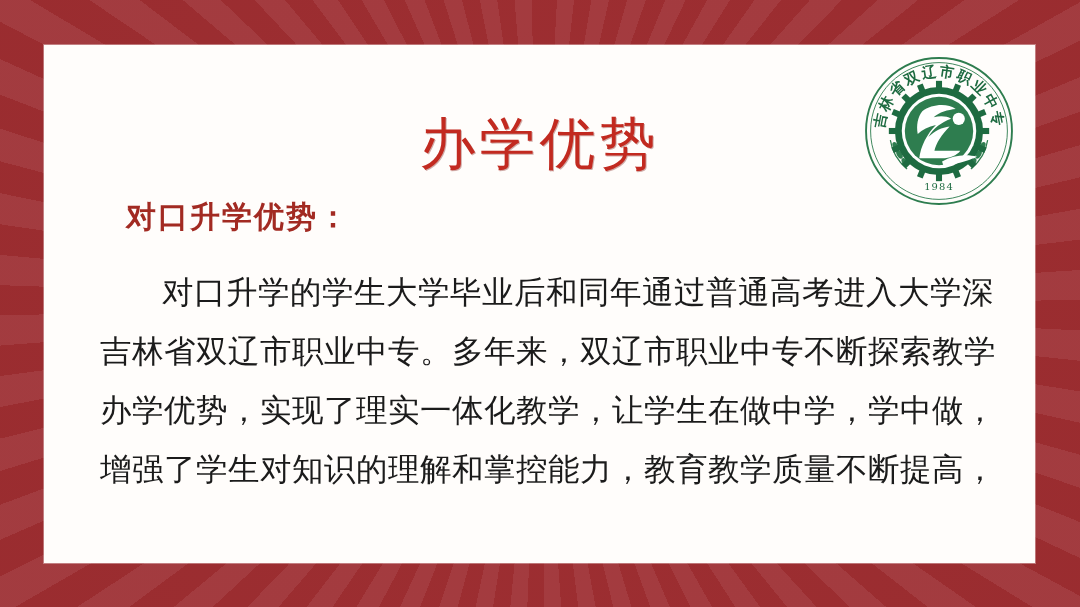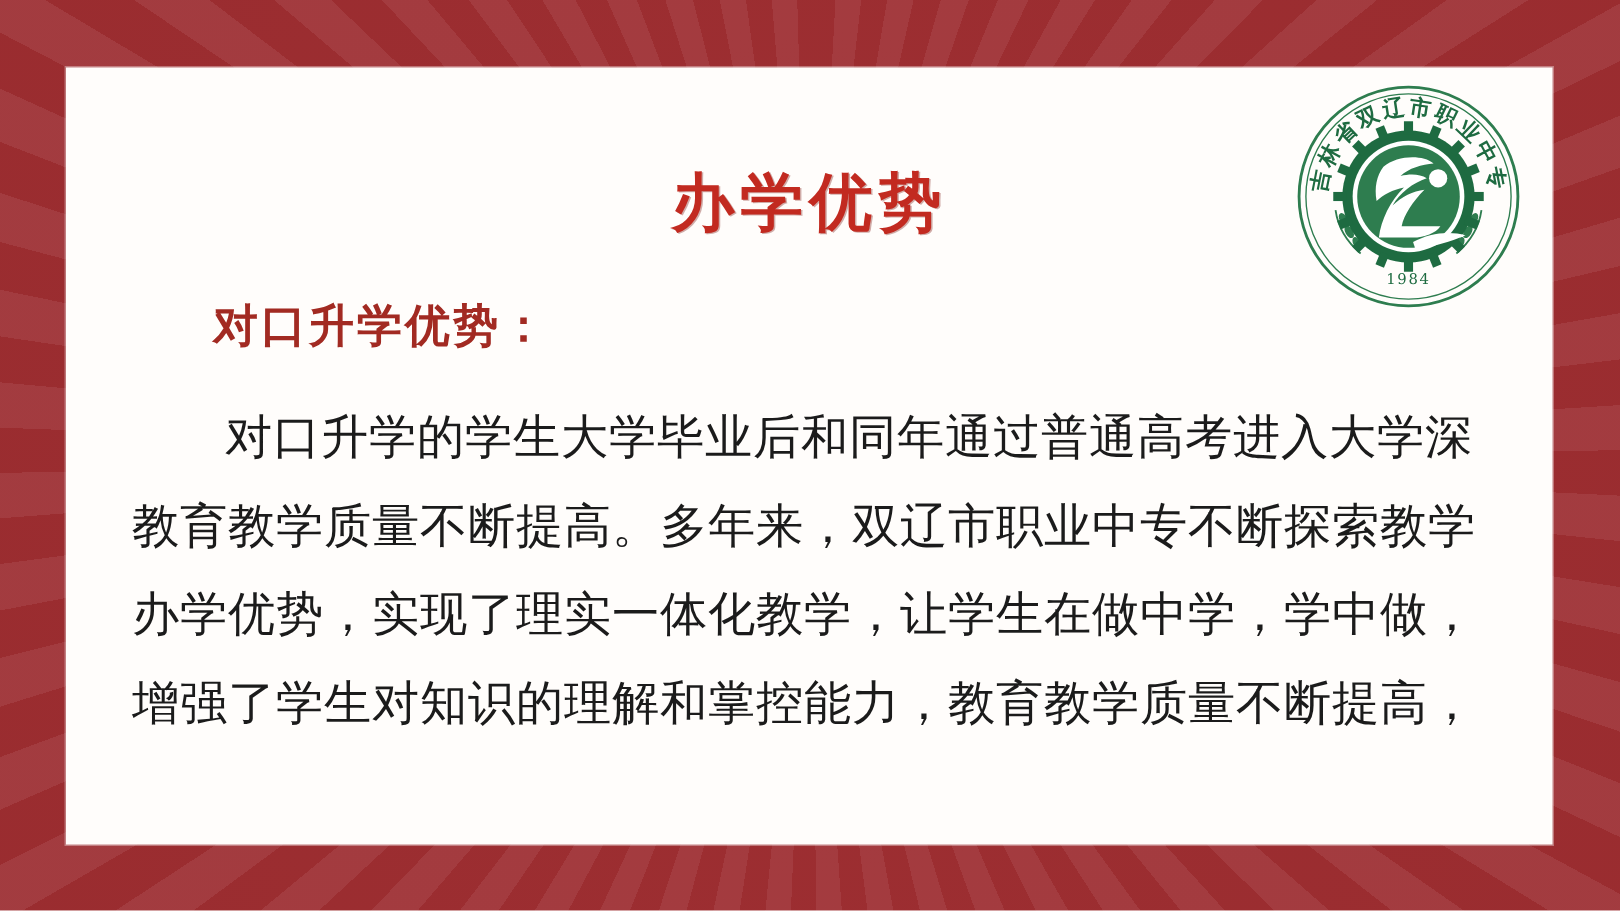--- a/index.html
+++ b/index.html
@@ -59,44 +59,44 @@
   }
   .logo svg { display: block; width: 100%; height: 100%; }
 
   
   .title {
     position: absolute;
     left: 0;
     right: 0;
     top: 62px;
     text-align: center;
-    font-size: 42px;
-    font-weight: bold;
+    font-size: 56px;
+    font-weight: normal;
     color: #c22a20;
     letter-spacing: 4px;
     font-family: "DejaVu Serif", "Liberation Serif", serif;
     text-shadow: 1px 1px 0 rgba(120,20,14,0.35);
   }
 
   
   .subtitle {
     position: absolute;
-    left: 98px;
+    left: 82px;
     top: 152px;
     font-size: 30px;
     font-weight: bold;
     color: #a22a22;
     letter-spacing: 2px;
     font-family: "DejaVu Serif", "Liberation Serif", serif;
   }
 
   
   .body-text {
     position: absolute;
-    left: 44px;
+    left: 56px;
     top: 218px;
     width: 935px;
     font-size: 31.5px;
     line-height: 59px;
     color: #1b1b1b;
     letter-spacing: 0.5px;
     font-family: "DejaVu Serif", "Liberation Serif", serif;
   }
   .body-line { white-space: pre; }
   .body-line.indent { text-indent: 62px; }
@@ -179,19 +179,19 @@
         </g>
       </svg>
     </div>
 
     <div class="title">办学优势</div>
 
     <div class="subtitle">对口升学优势：</div>
 
     <div class="body-text">
       <div class="body-line indent">对口升学的学生大学毕业后和同年通过普通高考进入大学深</div>
-      <div class="body-line">教育教学质量不断提高。多年来，双辽市职业中专不断探索教学</div>
+      <div class="body-line">吉林省双辽市职业中专。多年来，双辽市职业中专不断探索教学</div>
       <div class="body-line">办学优势，实现了理实一体化教学，让学生在做中学，学中做，</div>
       <div class="body-line">增强了学生对知识的理解和掌控能力，教育教学质量不断提高，</div>
     </div>
 
   </div>
 </div>
 
 </body></html>

